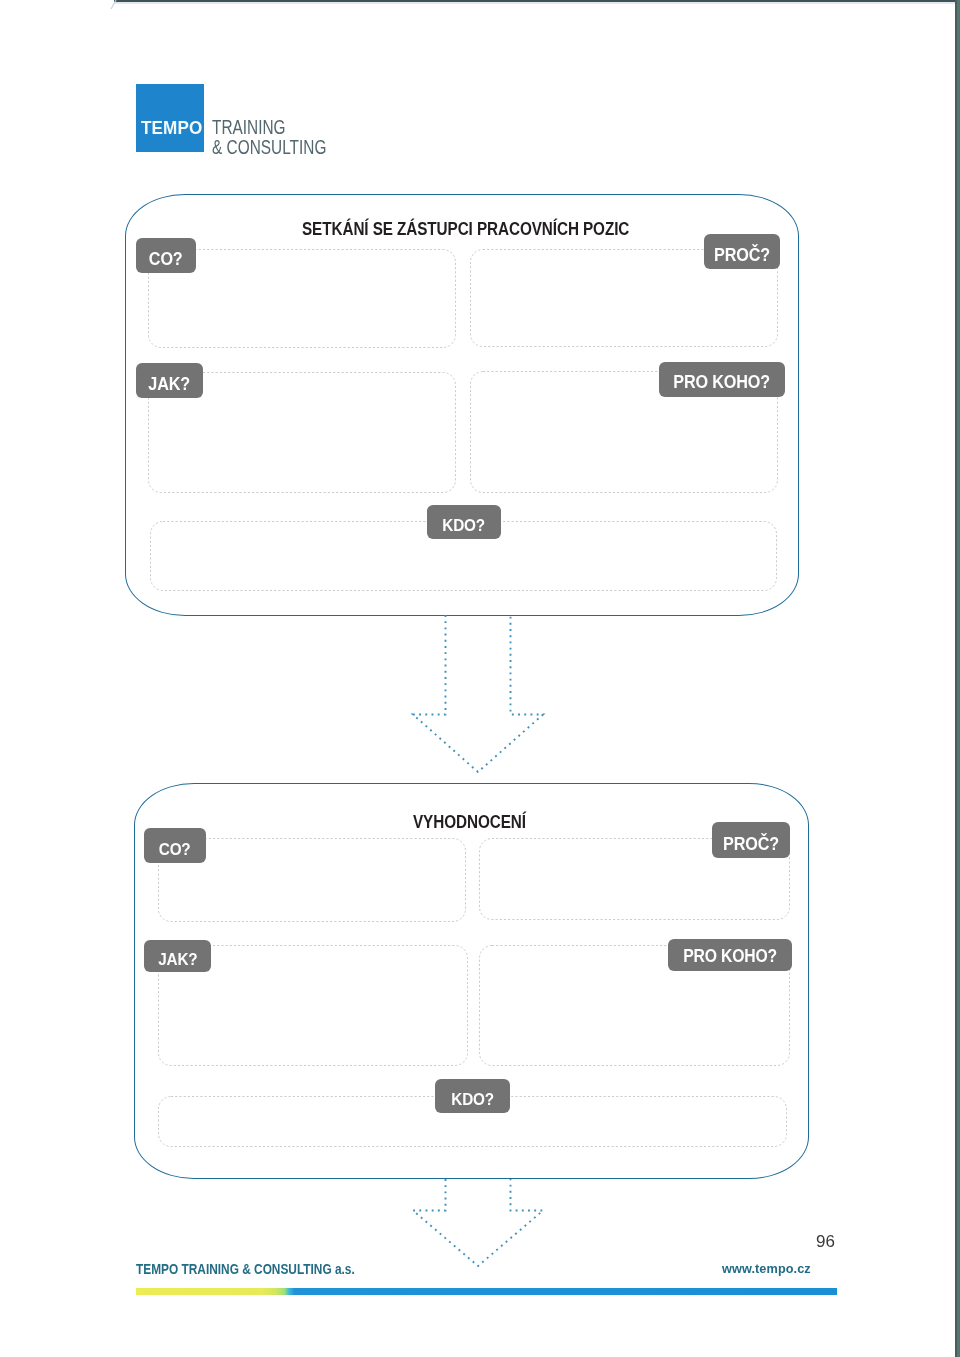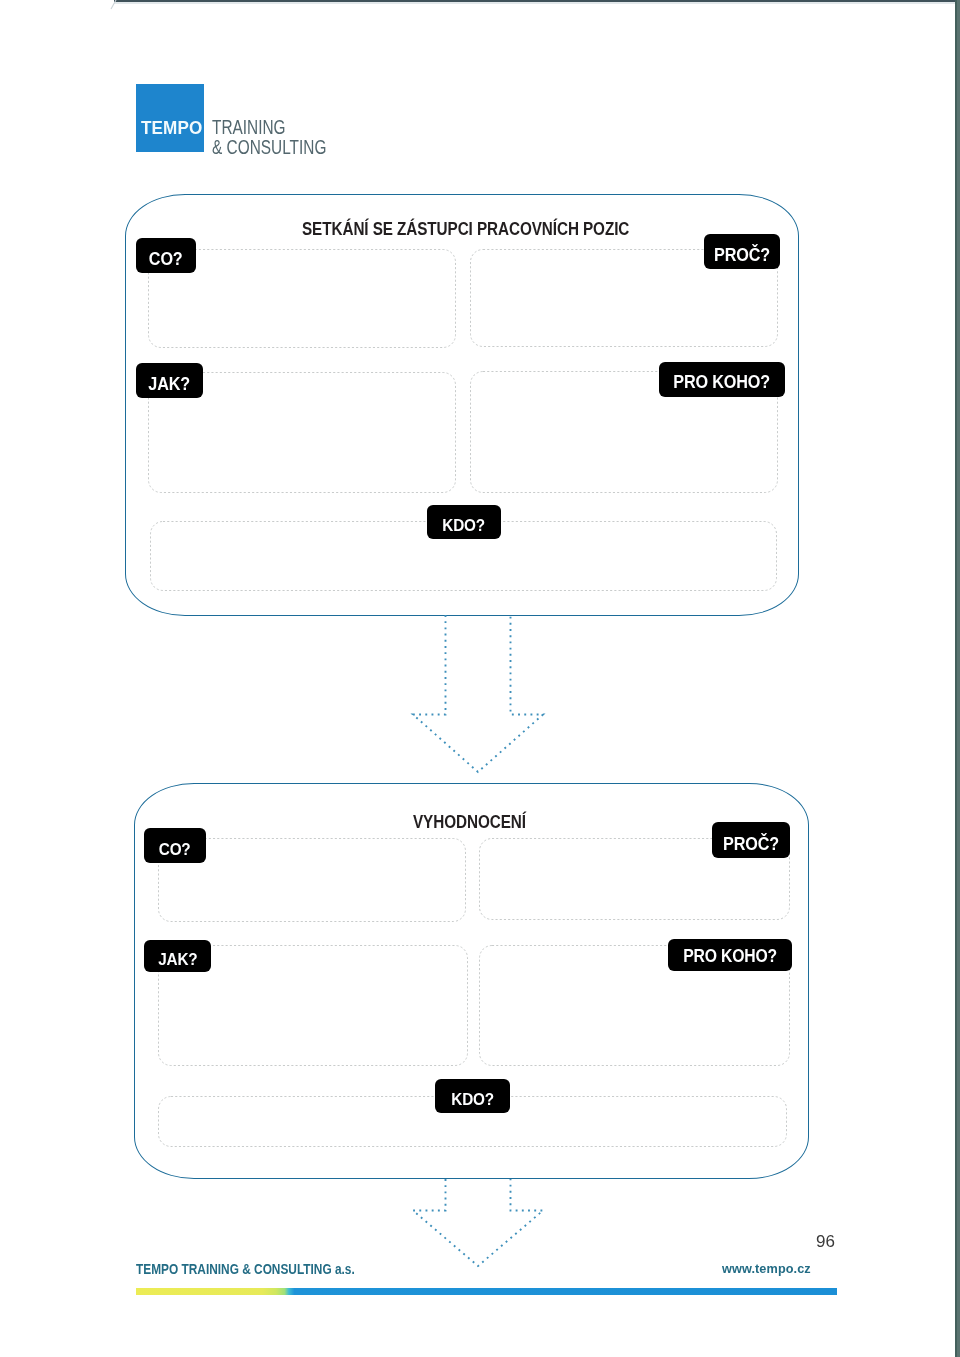--- a/index.html
+++ b/index.html
@@ -28,21 +28,21 @@
   .sec-title{position:absolute;font-size:18.5px;font-weight:bold;color:#231f20;letter-spacing:-0.1px;white-space:nowrap;display:inline-block;transform:scaleX(0.826);transform-origin:0 0;}
   #t1{left:302px;top:218px;}
   #t2{left:413px;top:811px;}
 
   
   .card{position:absolute;box-sizing:border-box;background:transparent;overflow:visible;}
   .card svg{position:absolute;left:0;top:0;width:100%;height:100%;overflow:visible;}
   .card rect{fill:none;stroke:#c9cccc;stroke-width:1;stroke-dasharray:2.1 2.1;}
 
   .tag span{display:inline-block;transform:scaleX(0.9);}
-  .tag{position:absolute;background:#000000;color:#fdfeff;border-radius:6px;font-weight:bold;display:flex;align-items:center;justify-content:center;letter-spacing:-0.2px;line-height:1;padding-top:7px;box-sizing:border-box;}
+  .tag{position:absolute;background:#737373;color:#fdfeff;border-radius:6px;font-weight:bold;display:flex;align-items:center;justify-content:center;letter-spacing:-0.2px;line-height:1;padding-top:7px;box-sizing:border-box;}
 
   .txt{position:absolute;color:#231f20;font-size:14.8px;line-height:20px;letter-spacing:-0.32px;}
 
   
   #c1a{left:148px;top:249px;width:307px;height:98px;}
   #x1a{left:165px;top:258px;width:276px;}
   #g1a{left:136px;top:238px;width:60px;height:35px;font-size:18px;}
 
   #c1b{left:470px;top:249px;width:307px;height:97px;}
   #x1b{left:487px;top:258px;width:300px;line-height:20.3px;}

